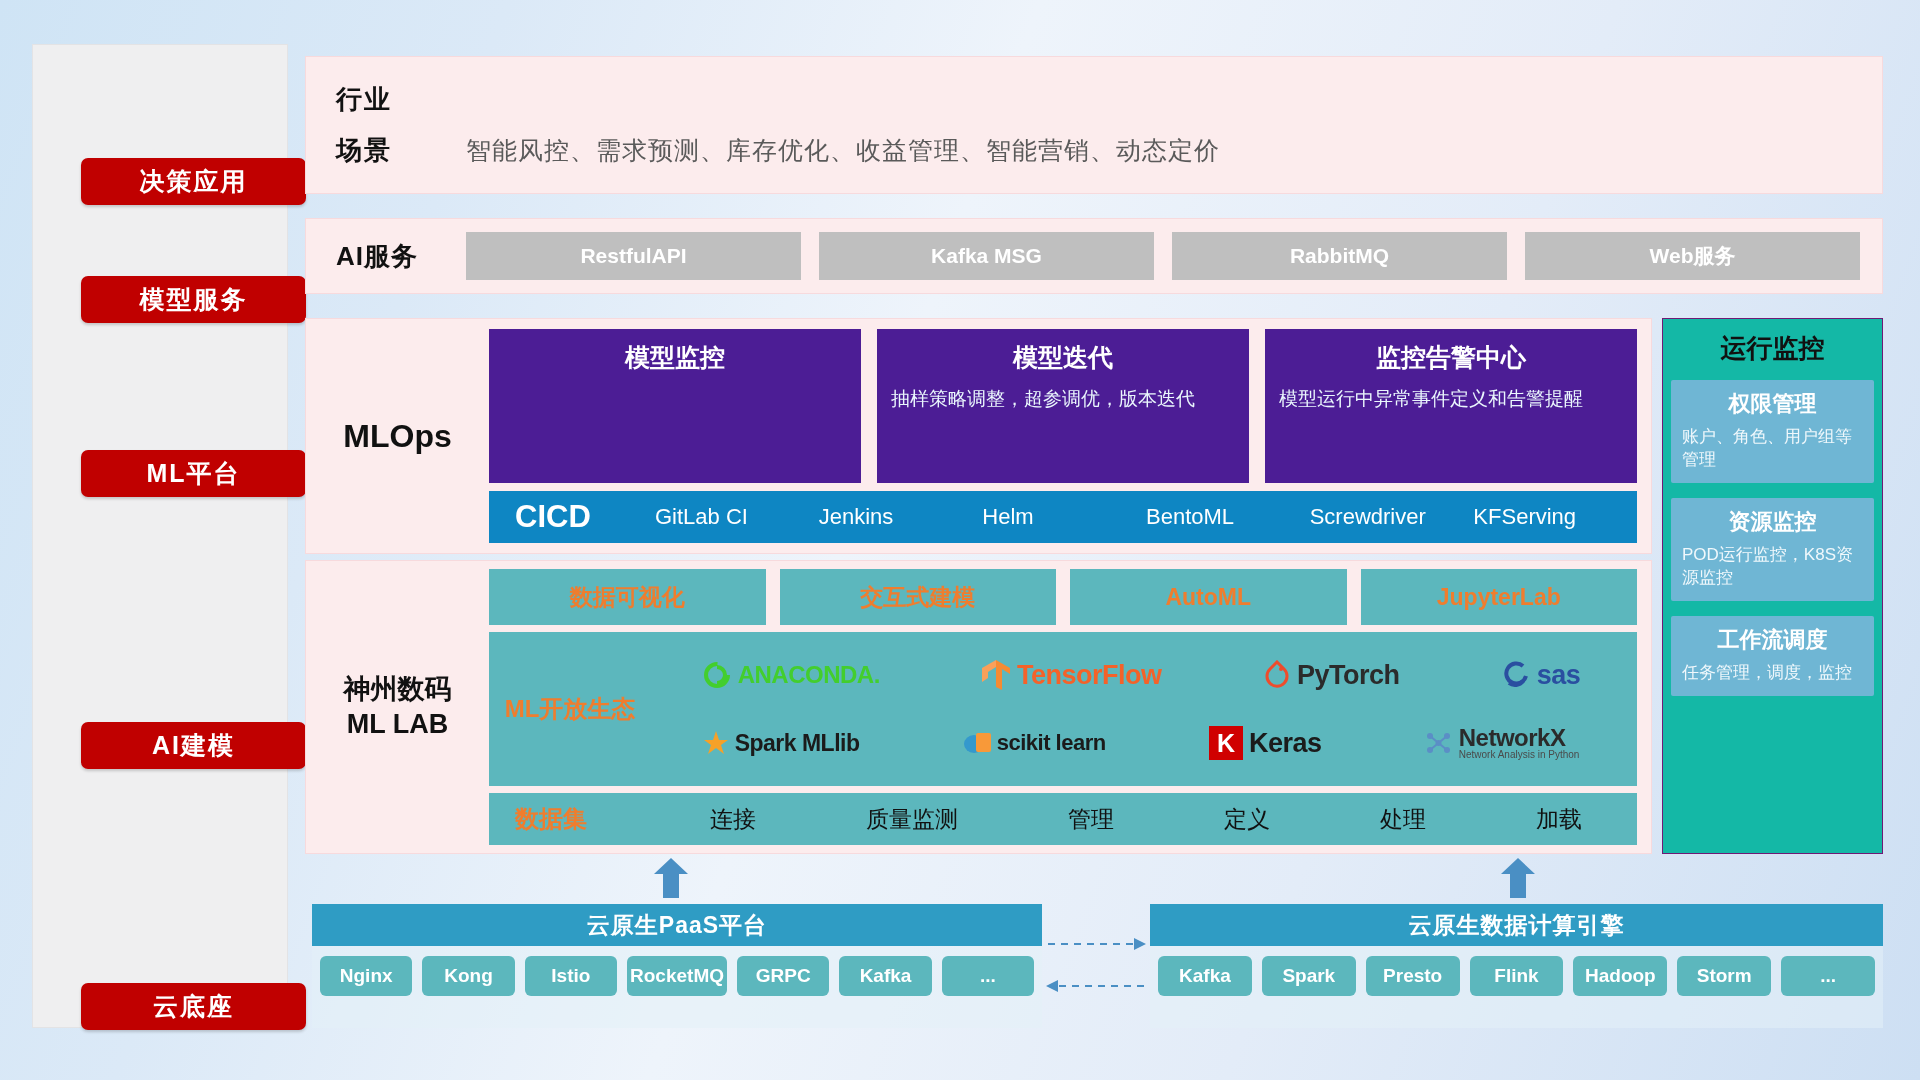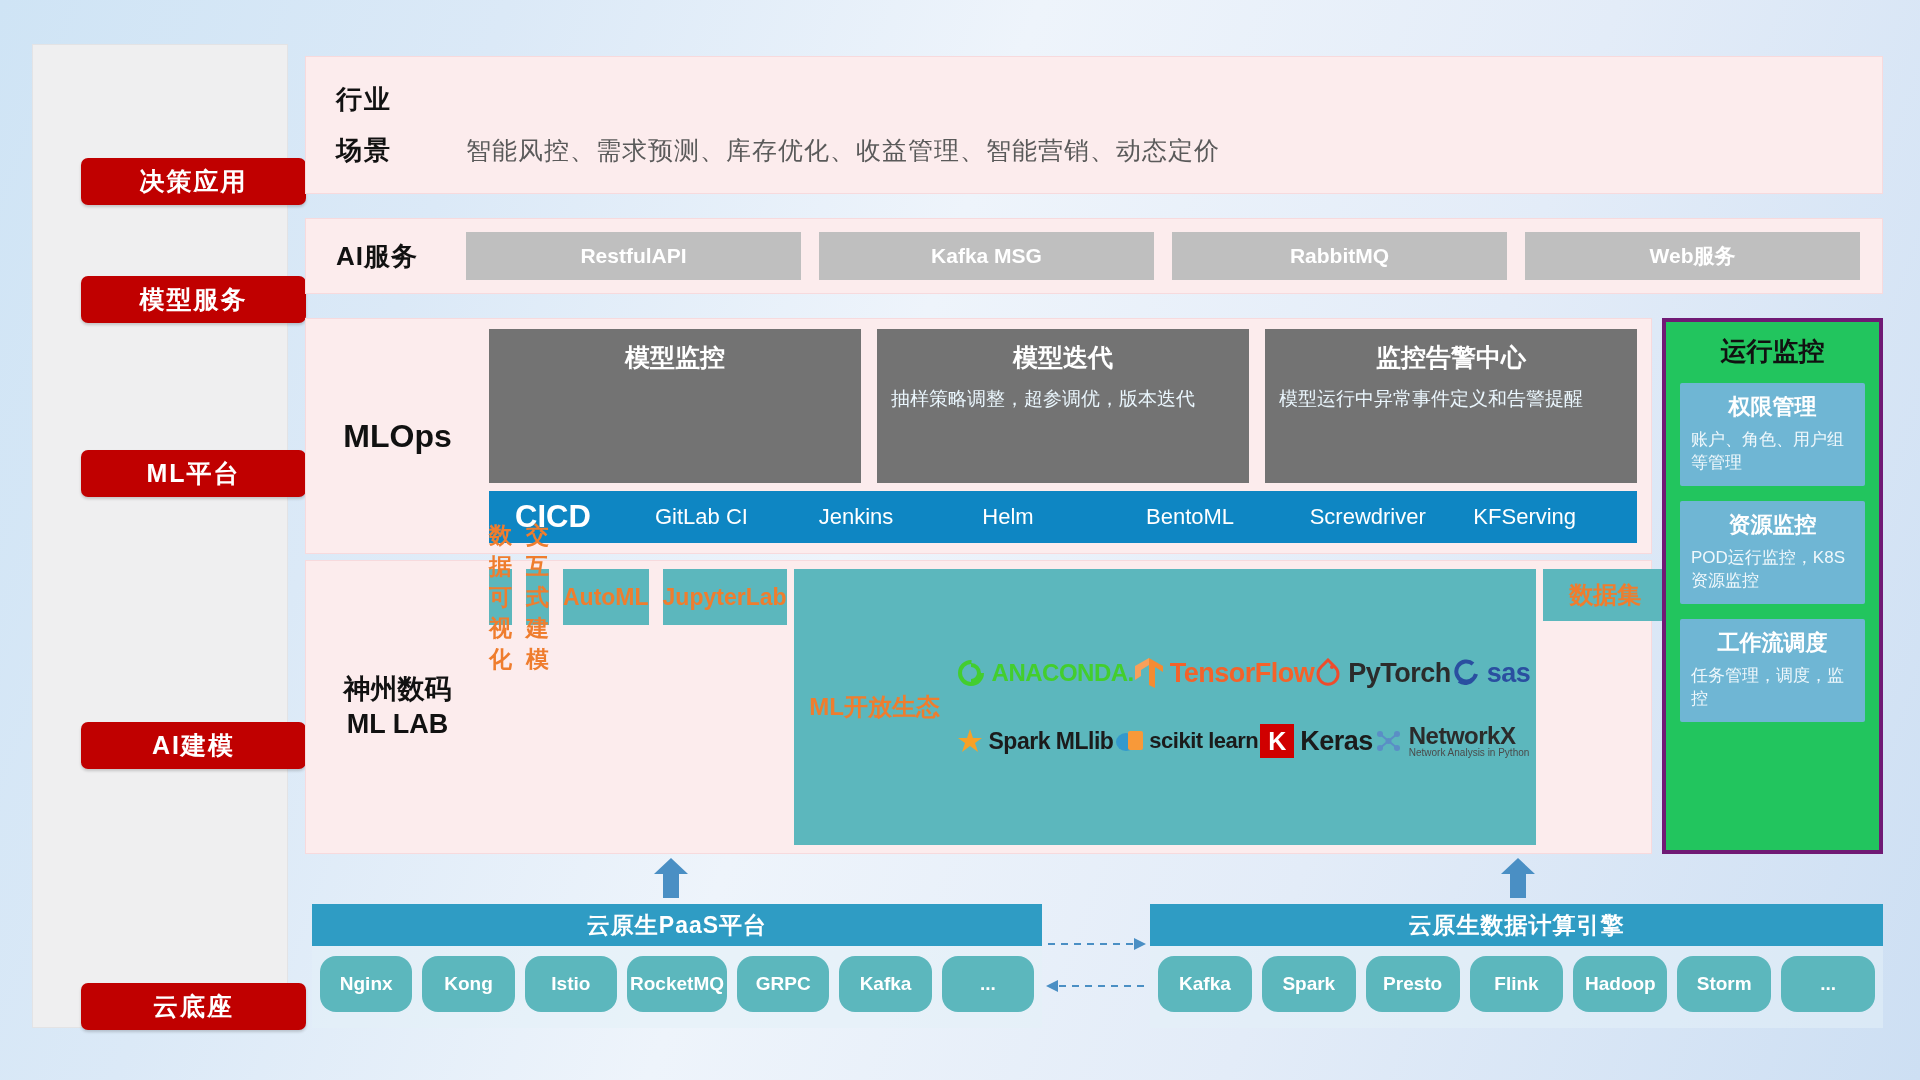--- a/index.html
+++ b/index.html
@@ -60,21 +60,21 @@
 
   
   #band-mlops{top:318px;width:1347px;height:236px;display:flex;align-items:stretch;}
   .mlops-key{
     width:183px;flex:0 0 183px;display:flex;align-items:center;justify-content:center;
     font-weight:bold;font-size:32px;color:#111;
   }
   .mlops-right{flex:1;display:flex;flex-direction:column;padding:10px 14px 10px 0;gap:8px;}
   .mlops-cards{display:flex;gap:16px;flex:1;}
   .mlops-card{
-    flex:1;background:#737373;color:#fff;padding:12px 14px 10px;
+    flex:1;background:#4c1d95;color:#fff;padding:12px 14px 10px;
     display:flex;flex-direction:column;
   }
   .mlops-card h4{font-size:25px;font-weight:bold;text-align:center;margin-bottom:12px;}
   .mlops-card p{font-size:19px;line-height:1.35;color:#eaf6fd;}
   .cicd{
     height:52px;background:#0e86c3;display:flex;align-items:center;
     overflow:hidden;padding-left:26px;
   }
   .cicd .lead{font-size:31px;font-weight:bold;color:#fff;width:140px;flex:0 0 140px;}
   .cicd .tools{display:flex;flex:1;}
@@ -83,21 +83,21 @@
     padding-right:4px;word-break:break-all;
   }
 
   
   #band-model{top:560px;width:1347px;height:294px;display:flex;align-items:stretch;}
   .model-key{
     width:183px;flex:0 0 183px;display:flex;flex-direction:column;
     align-items:center;justify-content:center;
     font-weight:bold;font-size:27px;color:#111;line-height:1.3;text-align:center;
   }
-  .model-right{flex:1;display:flex;flex-direction:row;padding:8px 14px 8px 0;gap:7px;}
+  .model-right{flex:1;display:flex;flex-direction:column;padding:8px 14px 8px 0;gap:7px;}
   .tool-row{display:flex;gap:14px;height:56px;}
   .tool-chip{
     flex:1;background:#5cb7bd;display:flex;align-items:center;justify-content:center;
     color:#ef7d2e;font-size:23px;font-weight:bold;
   }
   .eco{
     background:#5cb7bd;flex:1;display:flex;align-items:center;min-height:0;
   }
   .eco-label{
     width:162px;flex:0 0 162px;text-align:center;color:#ef7d2e;
@@ -110,40 +110,40 @@
   .ds-row{
     height:52px;background:#5cb7bd;display:flex;align-items:center;padding-left:26px;
   }
   .ds-row .lead{width:140px;flex:0 0 140px;color:#ef7d2e;font-size:24px;font-weight:bold;}
   .ds-row .items{flex:1;display:flex;justify-content:space-around;}
   .ds-row .items span{color:#111;font-size:23px;}
 
   
   #band-monitor{
     position:absolute;left:1662px;top:318px;width:221px;height:536px;
-    background:#22c55e;border:4px solid #701a75;padding:12px 14px;
+    background:#14b8a6;border:1px solid #701a75;padding:12px 8px;
   }
   .mon-title{font-size:26px;font-weight:bold;color:#111;text-align:center;margin-bottom:14px;}
   .mon-card{
     background:#6fb6d4;color:#fff;padding:9px 11px 11px;margin-bottom:15px;border-radius:2px;
   }
   .mon-card h5{font-size:22px;font-weight:bold;text-align:center;margin-bottom:7px;}
   .mon-card p{font-size:17px;line-height:1.35;color:#f0f8fc;}
 
   
   .cloud{position:absolute;top:904px;height:124px;background:rgba(228,241,247,.55);}
   #cloud-left{left:312px;width:730px;}
   #cloud-right{left:1150px;width:733px;}
   .cloud-hdr{
     height:42px;background:#2f9cc4;color:#fff;font-size:23px;font-weight:bold;
     display:flex;align-items:center;justify-content:center;letter-spacing:1px;
   }
   .cloud-items{display:flex;gap:10px;padding:10px 8px;}
   .cloud-chip{
-    flex:1;height:56px;background:#5cb7bd;border-radius:16px;color:#fff;
+    flex:1;height:40px;background:#5cb7bd;border-radius:6px;color:#fff;
     font-size:19px;font-weight:bold;display:flex;align-items:center;
     justify-content:center;text-align:center;line-height:1.1;padding:0 3px;
   }
   .arrow-up{
     position:absolute;width:34px;height:40px;
   }
   #arrow-left{left:654px;top:858px;}
   #arrow-right{left:1501px;top:858px;}
   .dashed{
     position:absolute;left:1046px;width:100px;height:64px;top:934px;

